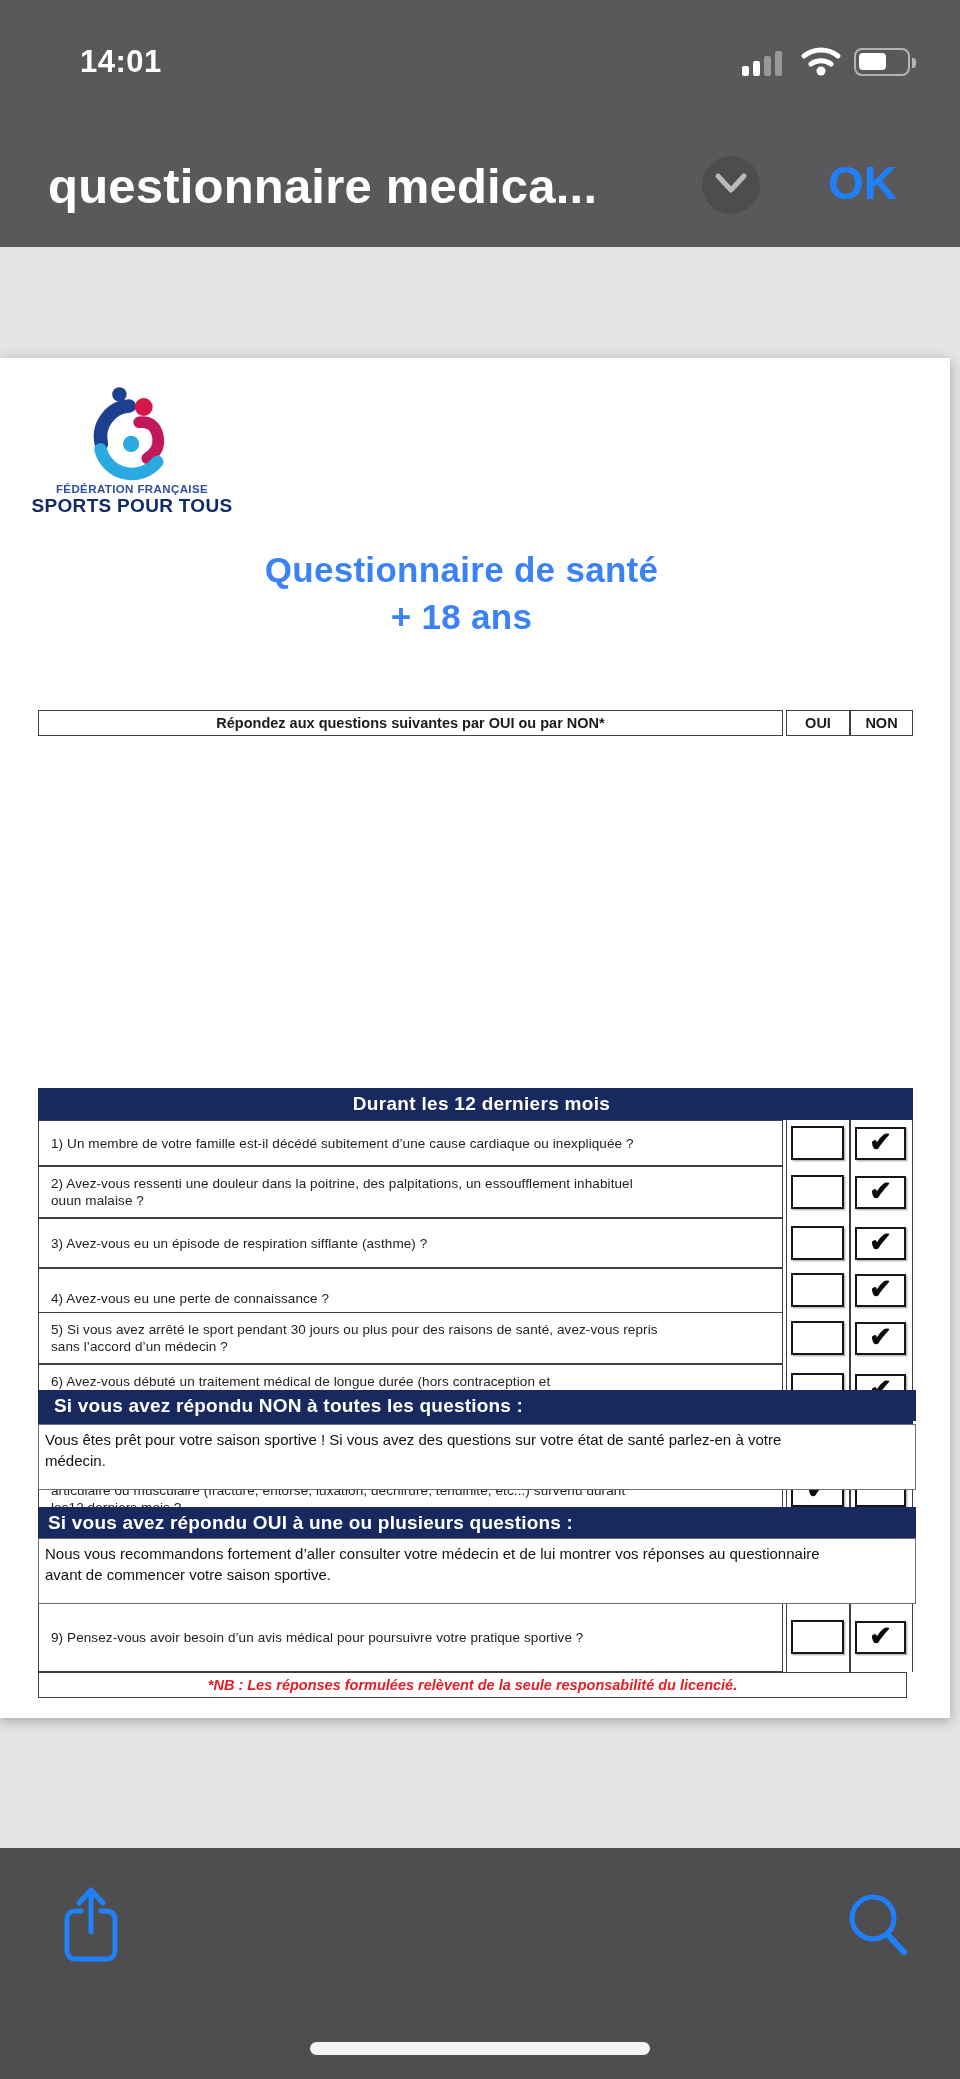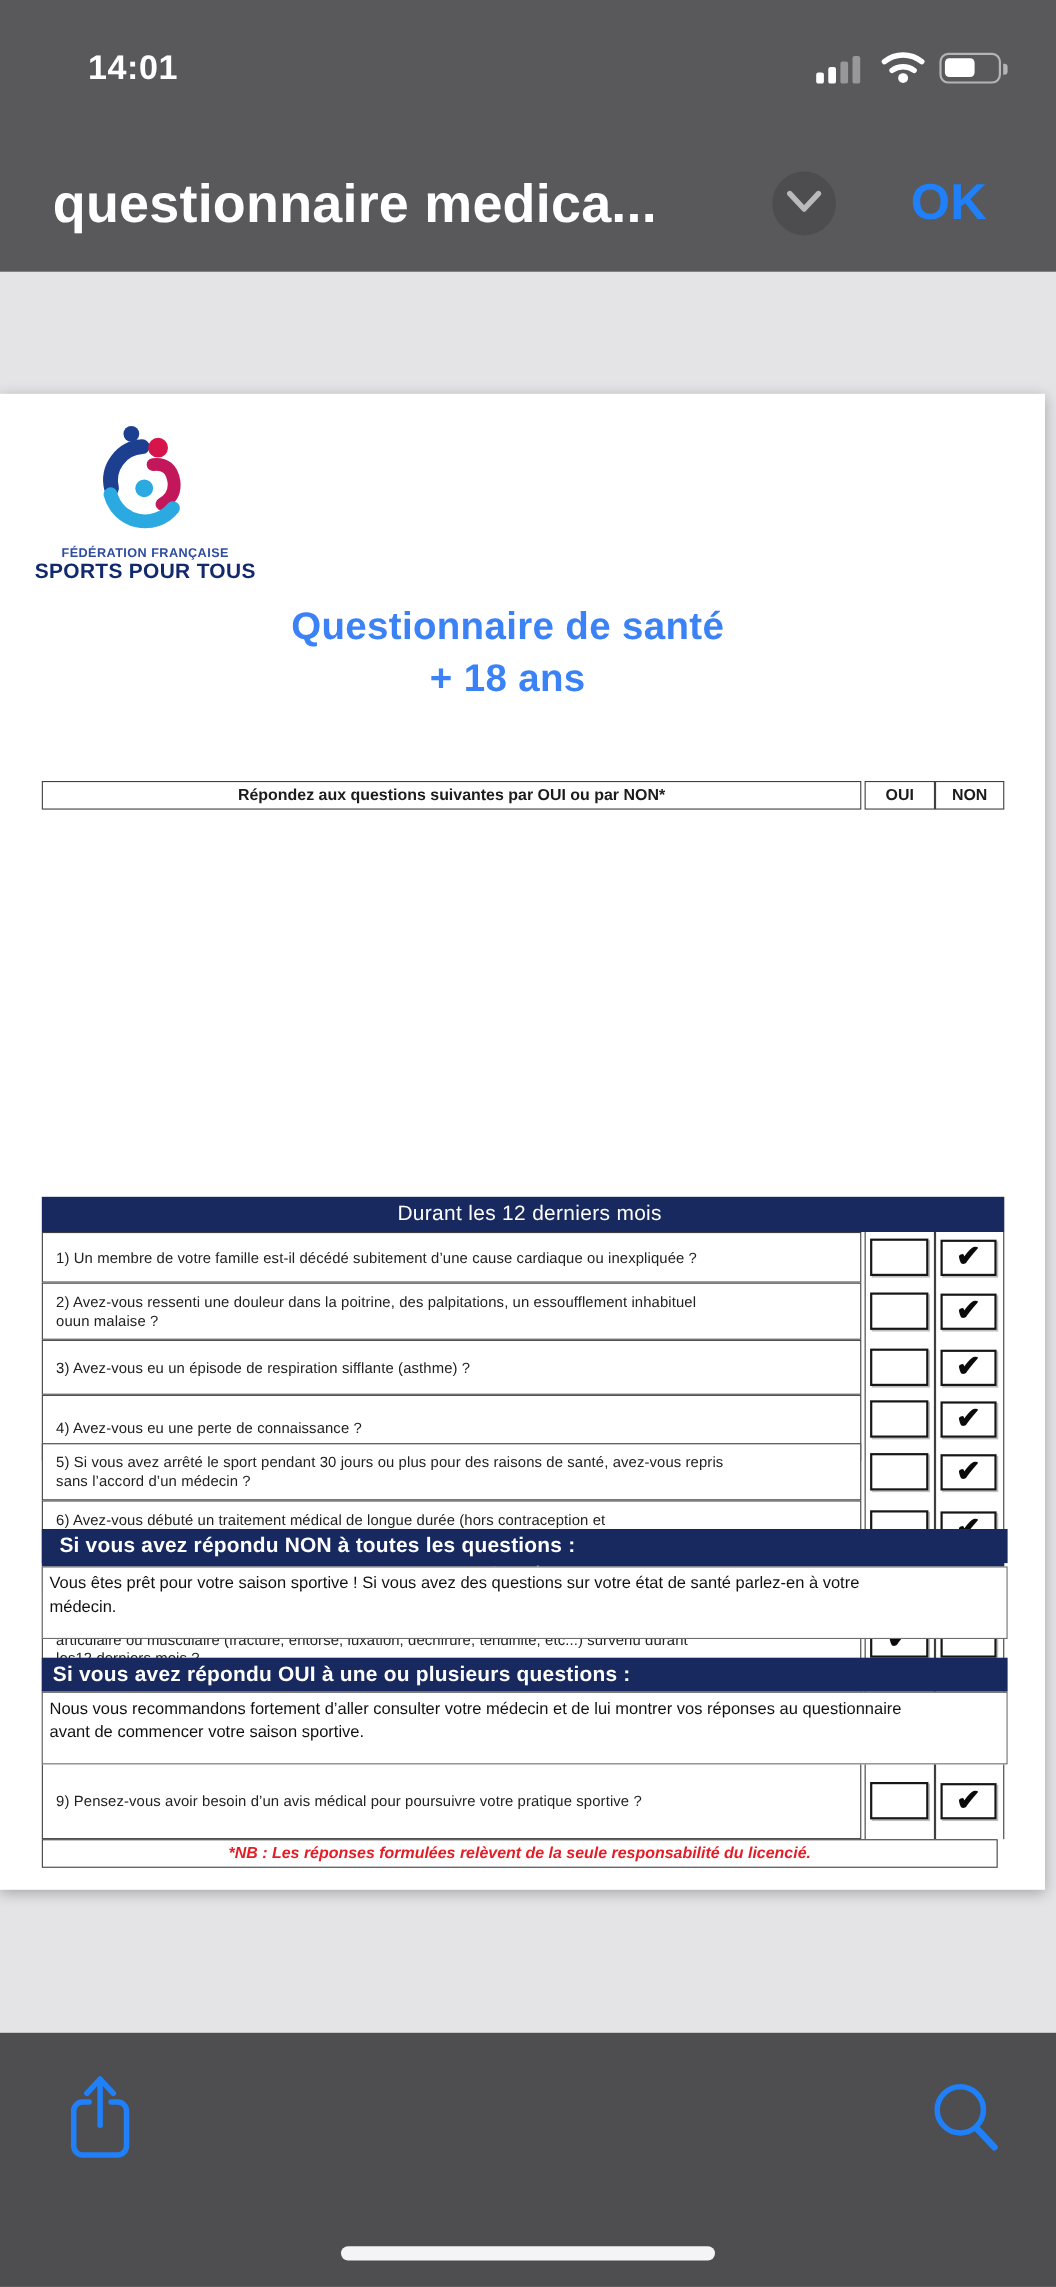--- a/index.html
+++ b/index.html
@@ -47,37 +47,37 @@
     position:absolute; left:828px; top:156px;
     color:#1f80fa; font-size:46px; font-weight:600;
   }
   
   .page {
     position:absolute; left:0; top:358px; width:950px; height:1360px;
     background:#ffffff; box-shadow:0 3px 12px rgba(0,0,0,.28);
   }
   .logo { position:absolute; left:20px; top:28px; width:224px; text-align:center; }
   .logo svg { display:block; margin:0 auto; }
-  .logo-l1 { color:#2f4da0; font-size:11.5px; font-weight:700; letter-spacing:.4px; margin-top:15px; white-space:nowrap; }
+  .logo-l1 { color:#2f4da0; font-size:11.5px; font-weight:700; letter-spacing:.4px; margin-top:1px; white-space:nowrap; }
   .logo-l2 { color:#12296b; font-size:19px; font-weight:800; letter-spacing:.3px; white-space:nowrap; }
   .qtitle {
     position:absolute; left:0; top:188px; width:923px; text-align:center;
     color:#3b82f6; font-weight:700; font-size:35px; line-height:47px; letter-spacing:.3px;
   }
   
   .qtable { position:absolute; left:38px; top:352px; width:875px; height:636px; }
   .cell { position:absolute; border:1.6px solid #3f3f3f; background:#fff; }
   .hq { left:0; top:0; width:745px; height:26px; display:flex; align-items:center; justify-content:center;
         font-size:14.5px; font-weight:700; color:#1c1c1c; }
   .ho { left:748px; top:0; width:64px; height:26px; display:flex; align-items:center; justify-content:center;
         font-size:14.5px; font-weight:700; color:#1c1c1c; }
   .hn { left:812px; top:0; width:63px; height:26px; display:flex; align-items:center; justify-content:center;
         font-size:14.5px; font-weight:700; color:#1c1c1c; }
   .navy-row { position:absolute; left:0; width:875px; background:#17295f;
-        color:#ffffff; font-size:19px; font-weight:400; letter-spacing:.3px;
+        color:#ffffff; font-size:19px; font-weight:700; letter-spacing:.3px;
         display:flex; align-items:center; justify-content:center;padding-left:12px; }
   .q-cell { position:absolute; left:0; width:745px; border:1.6px solid #3f3f3f; background:#fff;
         display:flex; align-items:center; padding:2px 10px 2px 12px;
         font-size:13.5px; font-weight:500; line-height:17px; color:#222222;
         white-space:pre-line; letter-spacing:.1px; }
   .col-strip { position:absolute; left:748px; width:127px;
         border-left:1.6px solid #3f3f3f; border-right:1.6px solid #3f3f3f; background:#fff; }
   .col-strip .mid { position:absolute; left:62px; top:0; width:1.6px; height:100%; background:#3f3f3f; }
   .chk { position:absolute; background:#ffffff; border:2.2px solid #161616;
         box-shadow:1.5px 1.5px 0 rgba(0,0,0,.25);

